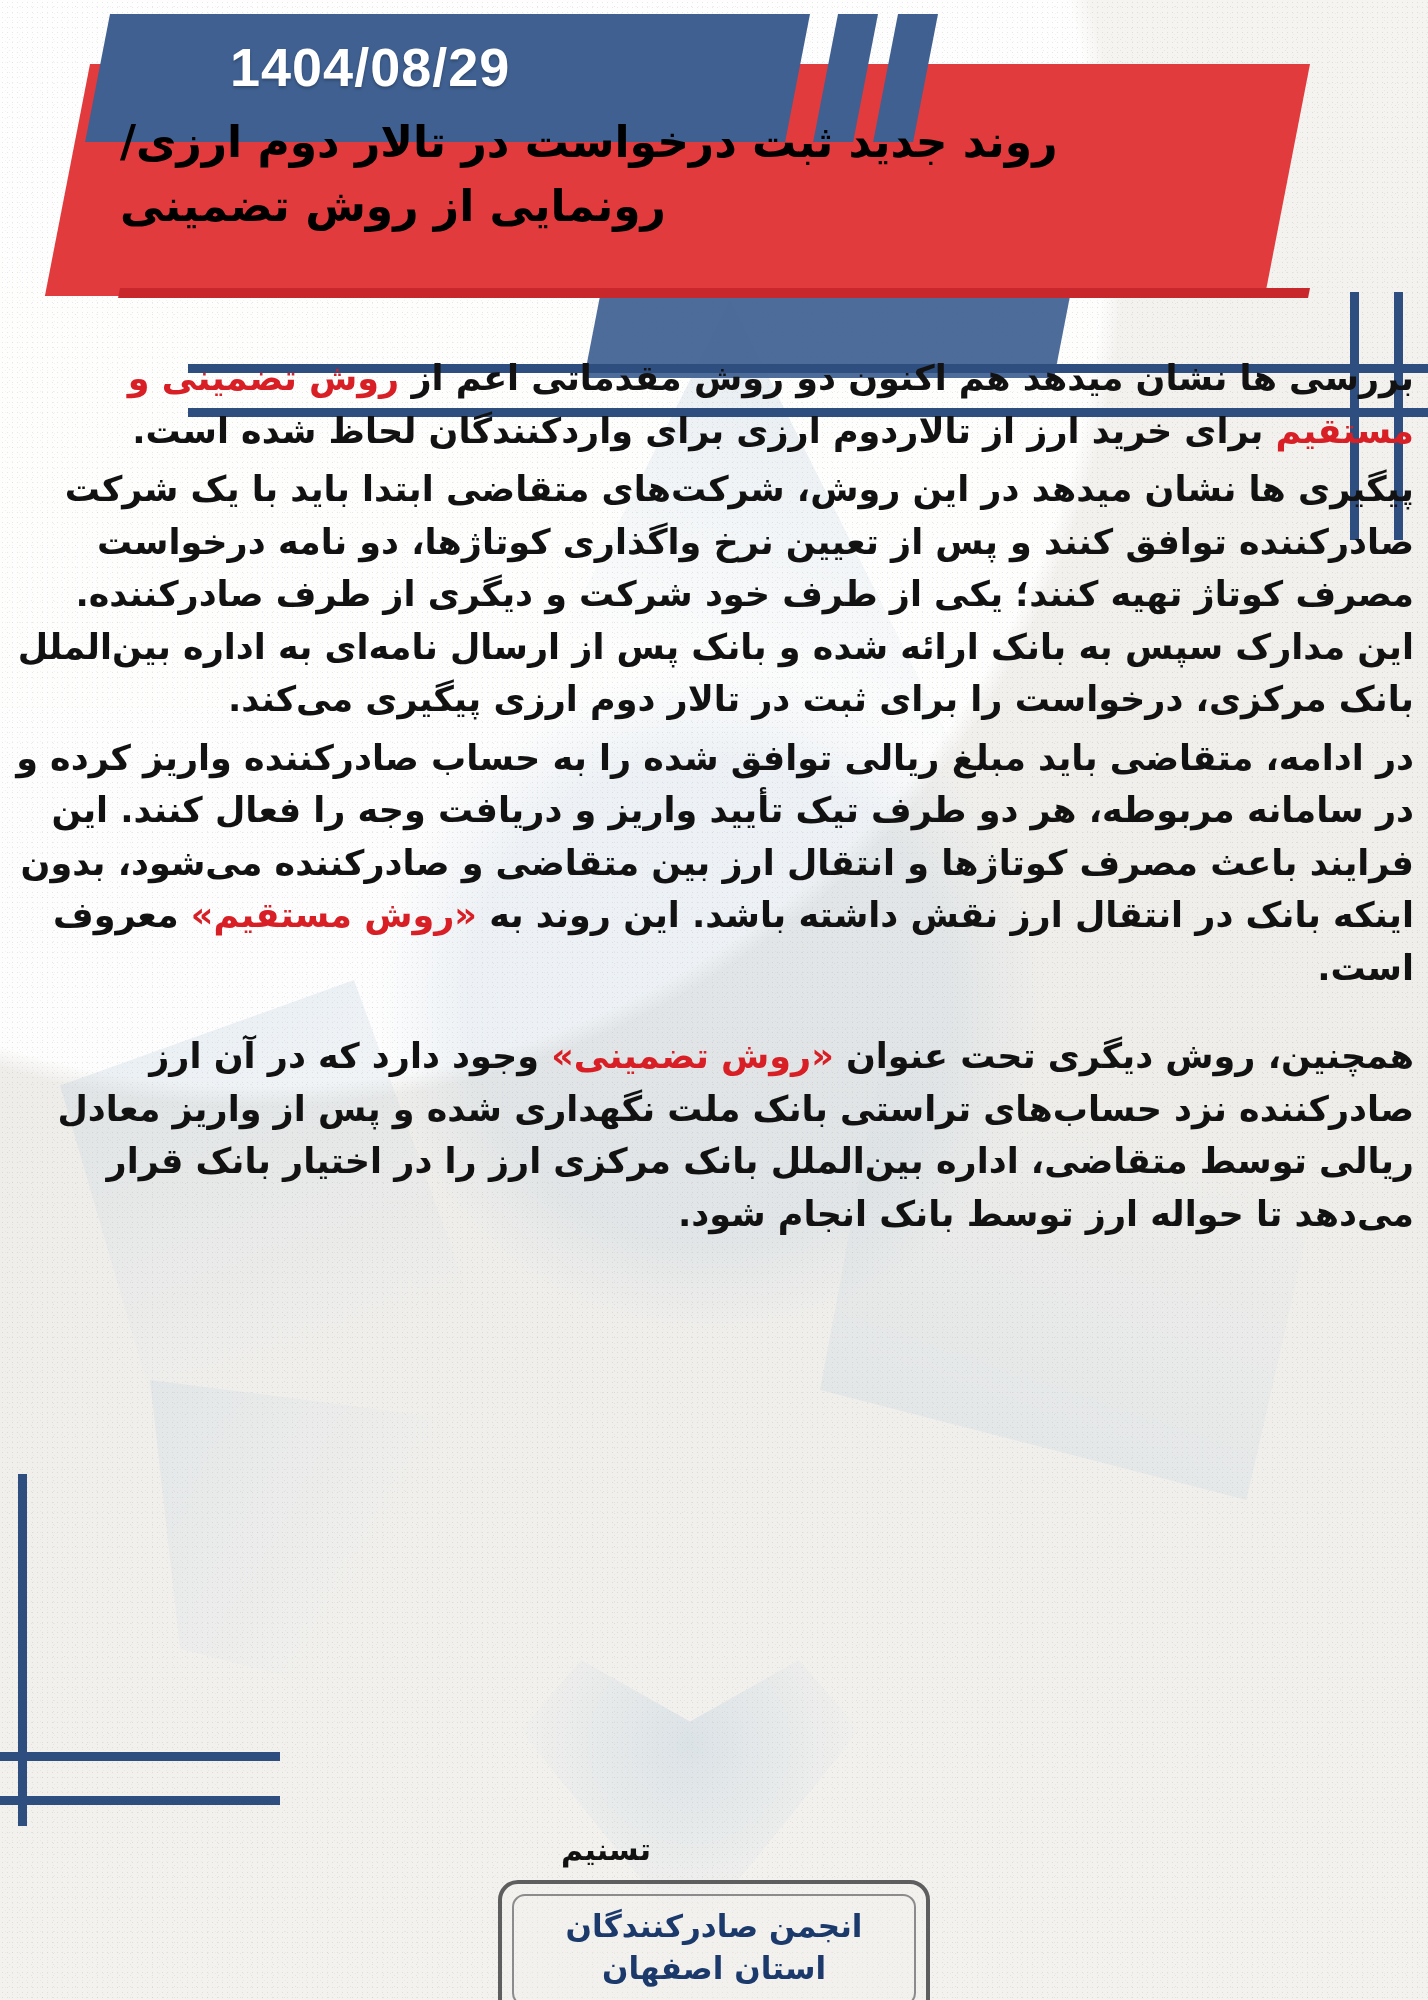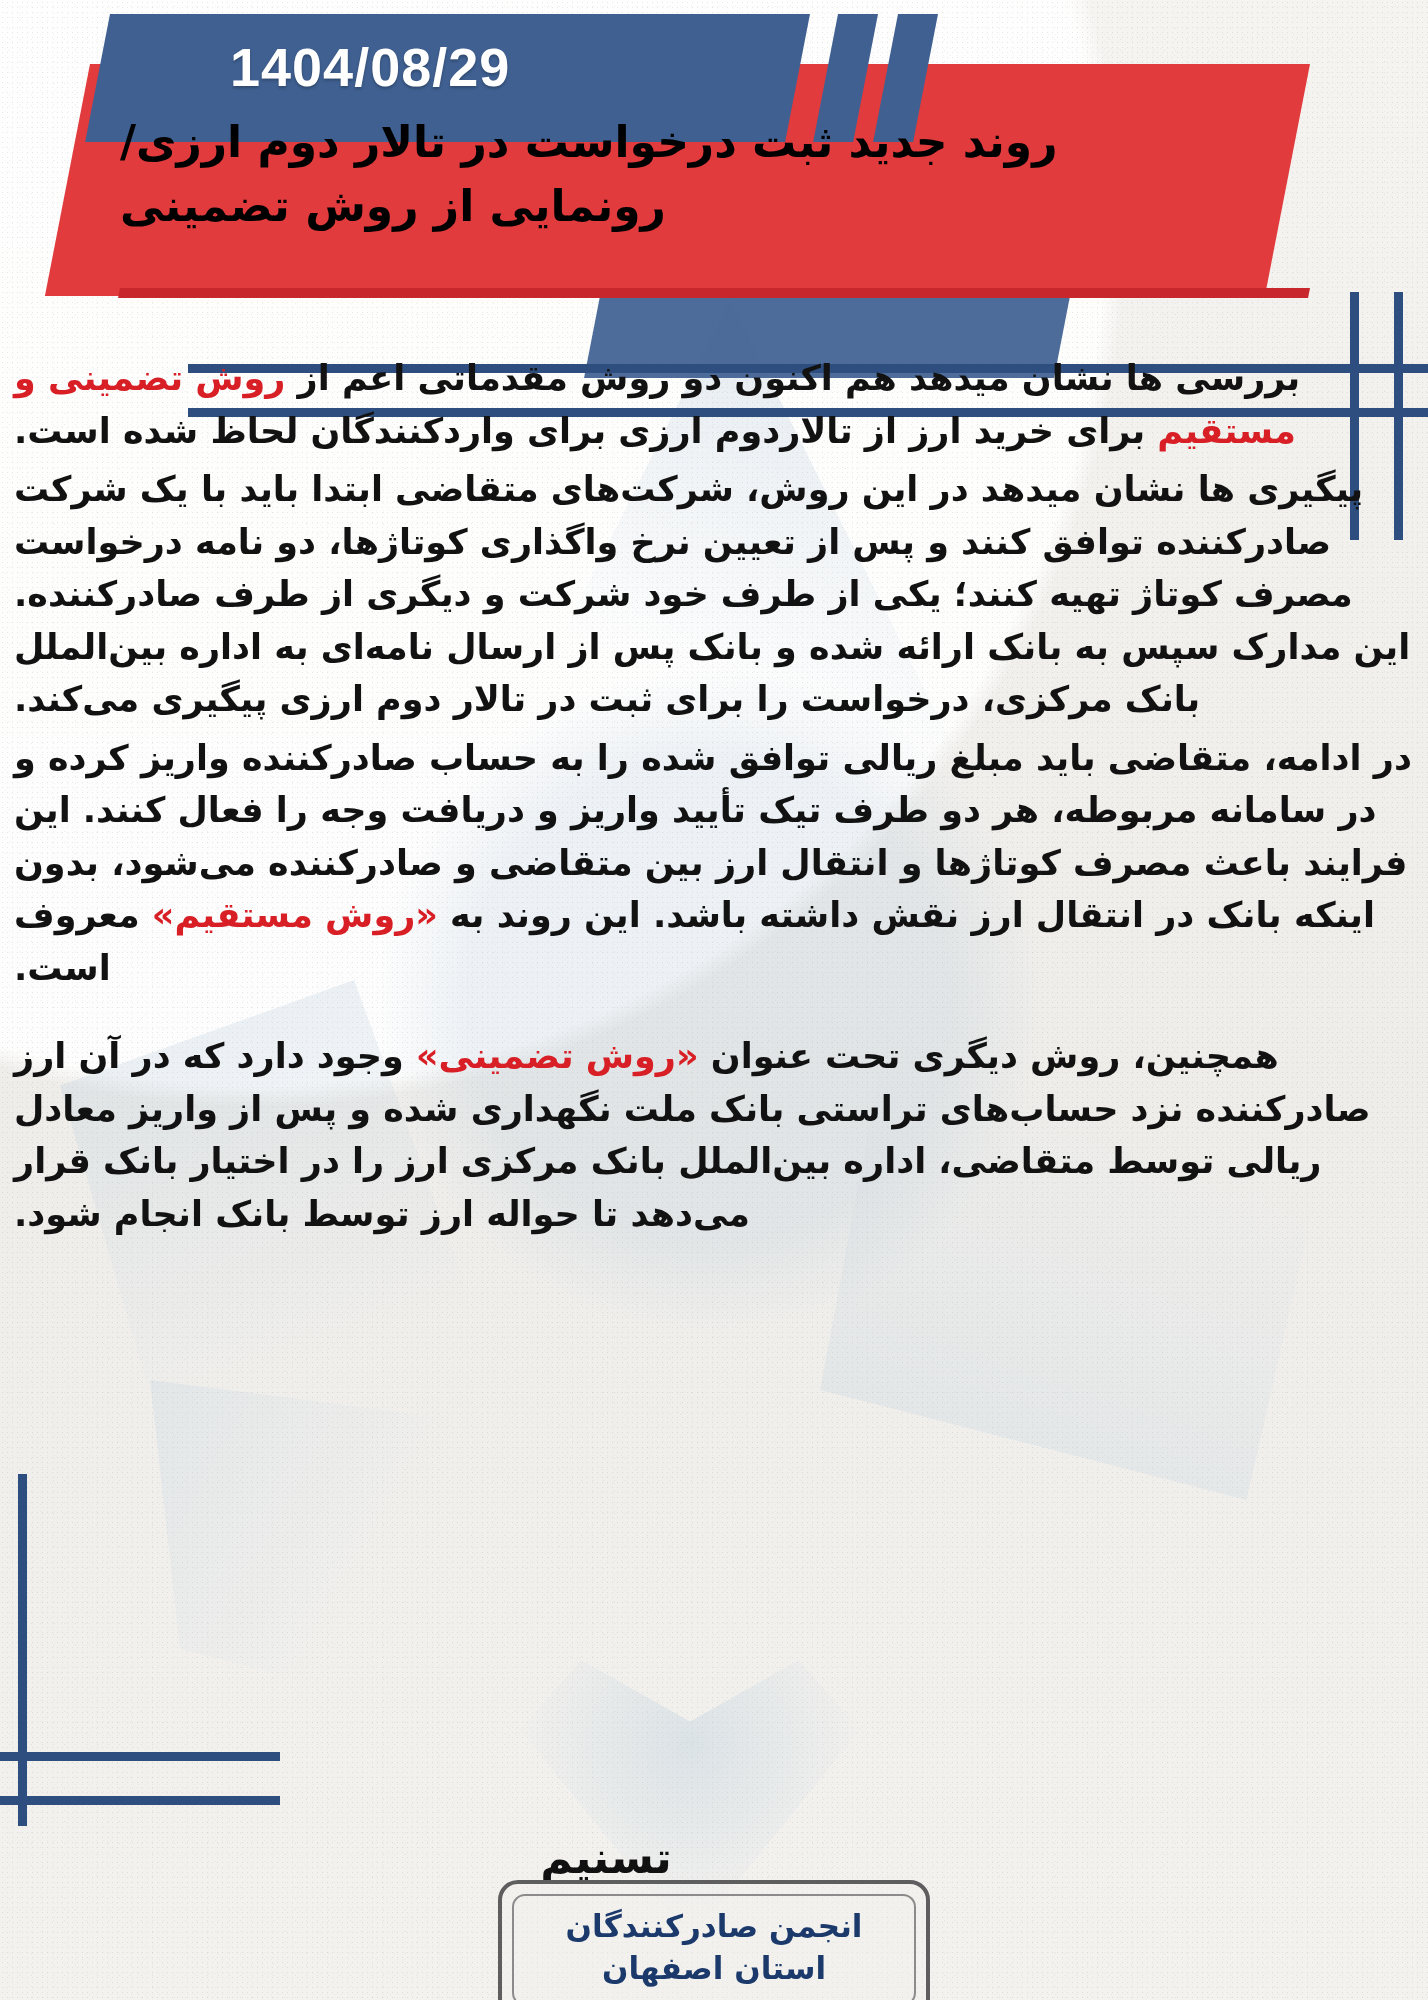--- a/index.html
+++ b/index.html
@@ -118,32 +118,32 @@
   #headline .ln{display:block;}
 
   
   #hash-tr{position:absolute;right:0;top:300px;width:190px;height:240px;}
   #hash-bl{position:absolute;left:0;bottom:148px;width:300px;height:300px;}
   .nl{position:absolute;background:#2d4e7e;}
 
   
   #body-copy{
     position:absolute;left:14px;top:352px;width:1400px;
-    direction:rtl;text-align:left;
+    direction:rtl;text-align:right;
     font-size:35px;line-height:1.5;font-weight:bold;color:#121212;
   }
   #body-copy p{margin:0 0 6px 0;}
   #body-copy p:last-child{margin-bottom:0;}
   .hl{color:#d81f26;}
   .gap{height:30px;}
 
   
   #source{
     position:absolute;left:0;top:1832px;width:1212px;
-    text-align:center;font-size:44px;font-weight:bold;color:#111;direction:rtl;
+    text-align:center;font-size:30px;font-weight:bold;color:#111;direction:rtl;
   }
   #badge{
     position:absolute;left:50%;top:1880px;transform:translateX(-50%);
     width:404px;padding:10px;
     border:4px solid #5e5e5e;border-radius:20px;
     background:rgba(243,242,239,.35);
   }
   #badge-inner{
     border:2px solid #8b8b8b;border-radius:13px;
     padding:10px 6px 14px;

